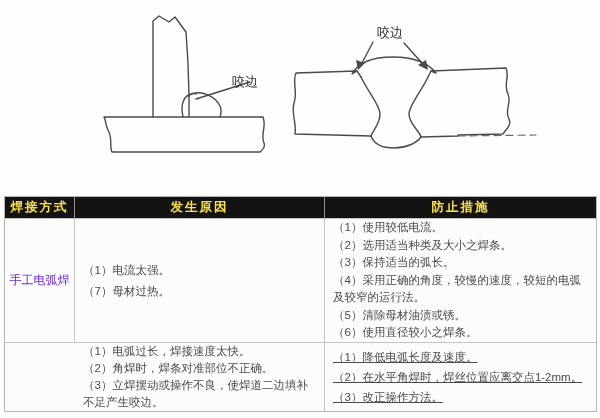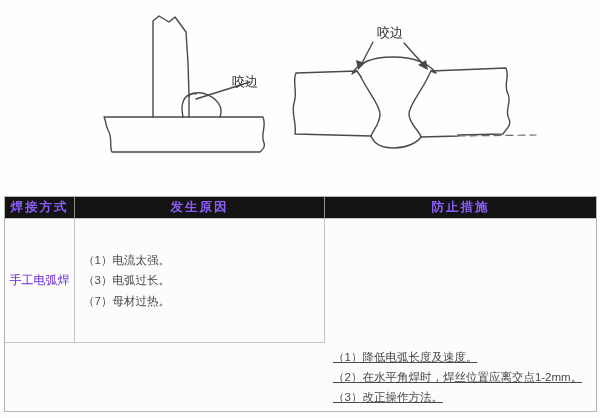--- a/index.html
+++ b/index.html
@@ -29,21 +29,21 @@
     border: 1px solid #b5b5b5;
     background: #fcfcfc;
   }
   .cell { overflow: hidden; background: #fcfcfc; }
   .c1 { grid-column: 1; } .c2 { grid-column: 2; } .c3 { grid-column: 3; }
   .r1 { grid-row: 1; } .r2 { grid-row: 2; } .r3 { grid-row: 3; }
   .c1, .c2 { border-right: 1px solid #c4c4c4; }
   .r1, .r2 { border-bottom: 1px solid #c4c4c4; }
 
   .hcell {
-    background: #131313; color: #8b5cf6;
+    background: #131313; color: #fde047;
     font-size: 12.5px; font-weight: bold;
     display: flex; align-items: center; justify-content: center;
     letter-spacing: 2px;
   }
   .hcell.c1, .hcell.c2 { border-right: 1px solid #8f8f8f; }
 
   .method {
     display: flex; align-items: center; justify-content: center;
     text-align: center; font-size: 12px; line-height: 17px;
     padding: 0 3px; color: #6d28d9;
@@ -93,24 +93,36 @@
 
   <div class="tbl">
 
     <div class="cell hcell c1 r1">焊接方式</div>
     <div class="cell hcell c3 r1">防止措施</div>
     <div class="cell hcell c2 r1">发生原因</div>
 
     <div class="cell method c1 r2">手工电弧焊</div>
     <div class="cell lines lh205 c2 r2">
       <div>（1）电流太强。</div>
-      <div>（3）电弧过长。</div>
       <div>（7）母材过热。</div>
     </div>
+    <div class="cell lines lh175 c3 r2">
+      <div>（1）使用较低电流。</div>
+      <div>（2）选用适当种类及大小之焊条。</div>
+      <div>（3）保持适当的弧长。</div>
+      <div>（4）采用正确的角度，较慢的速度，较短的电弧及较窄的运行法。</div>
+      <div>（5）清除母材油渍或锈。</div>
+      <div>（6）使用直径较小之焊条。</div>
+    </div>
 
+    <div class="cell lines lh172 c2 r3">
+      <div>（1）电弧过长，焊接速度太快。</div>
+      <div>（2）角焊时，焊条对准部位不正确。</div>
+      <div>（3）立焊摆动或操作不良，使焊道二边填补不足产生咬边。</div>
+    </div>
     <div class="cell lines lh200 c3 r3">
       <div>（1）降低电弧长度及速度。</div>
       <div>（2）在水平角焊时，焊丝位置应离交点1-2mm。</div>
       <div>（3）改正操作方法。</div>
     </div>
 
   </div>
 </div>
 
 </body></html>

